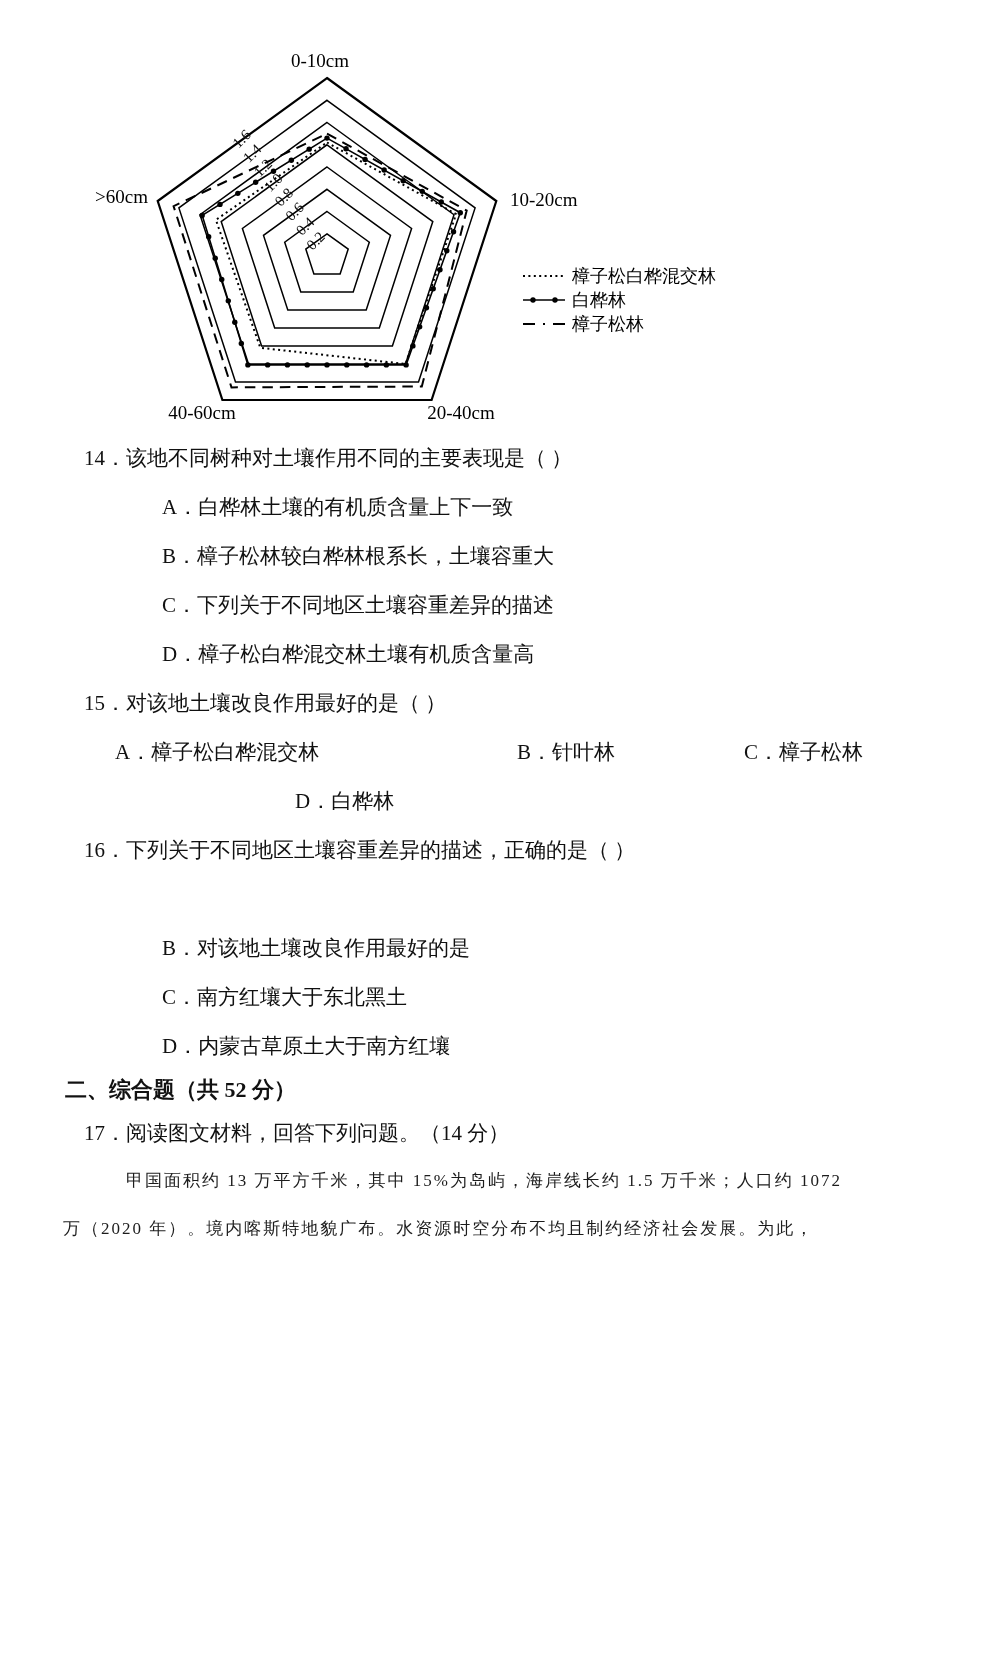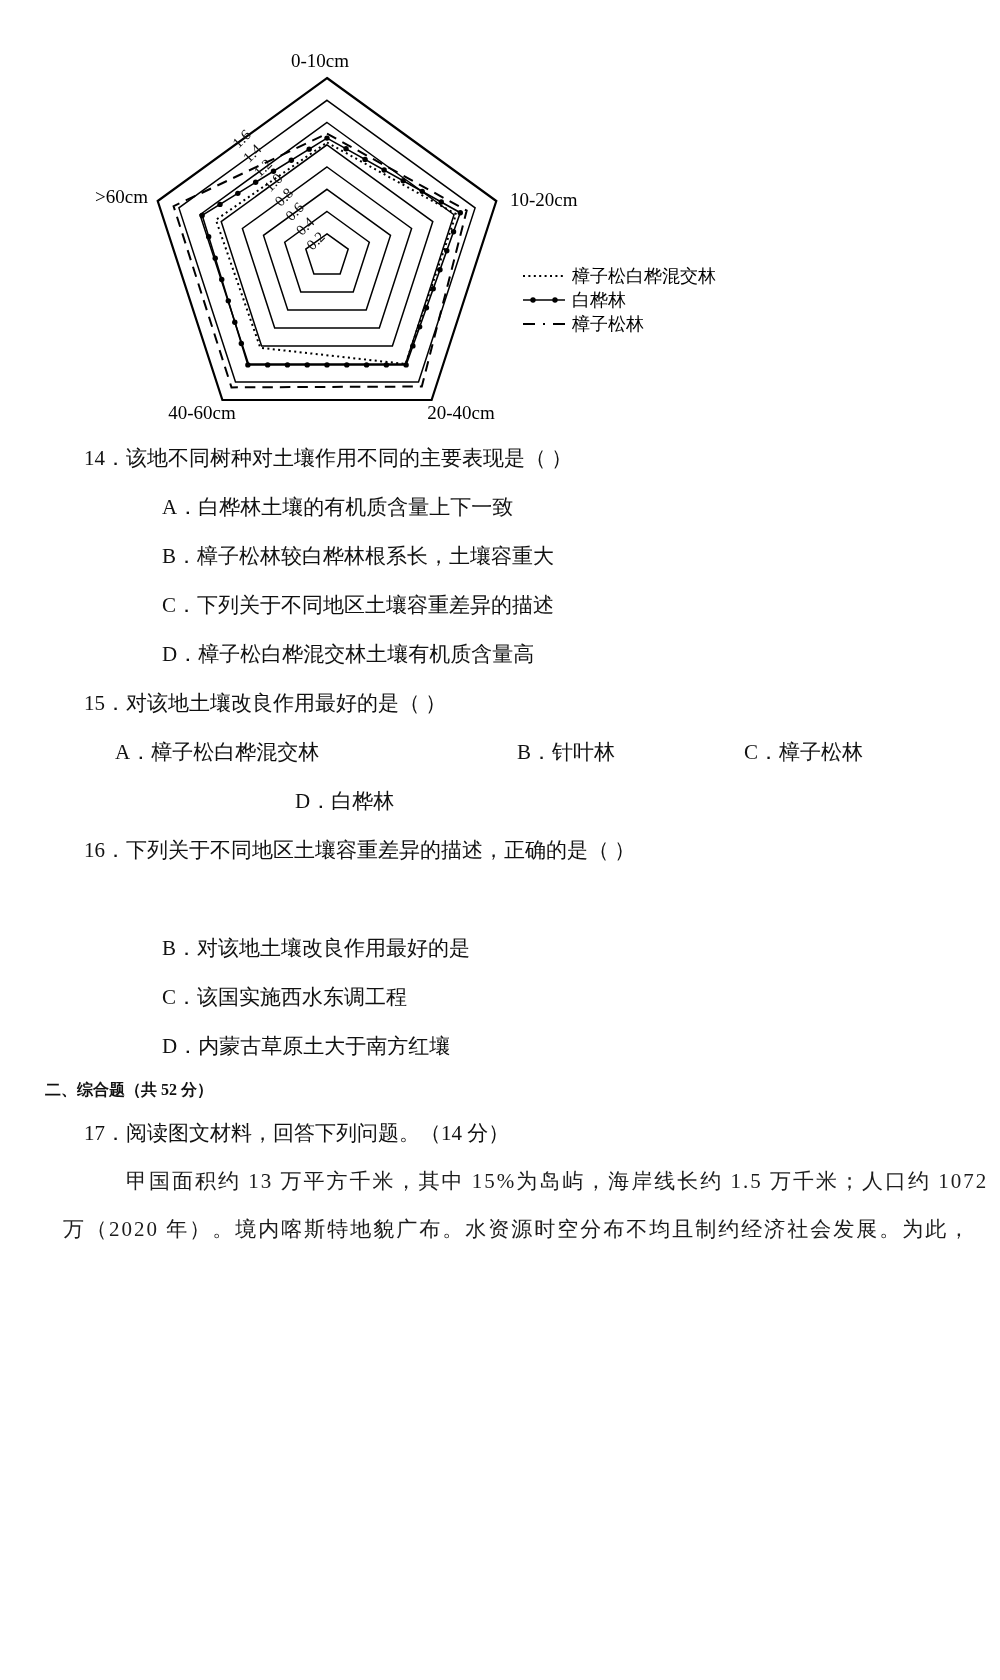--- a/index.html
+++ b/index.html
@@ -4,22 +4,22 @@
 <style>
   html,body{margin:0;padding:0;background:#ffffff;}
   .page{
     position:relative;width:1000px;height:1680px;background:#ffffff;
     font-family:"Liberation Serif","DejaVu Serif",serif;color:#111;overflow:hidden;
   }
   .line{position:absolute;font-size:21px;line-height:30px;white-space:nowrap;}
   .stem{left:84px;text-align:right;}
   .opt-line{left:115px;margin-left:47px;}
   .opt{position:absolute;top:0;white-space:nowrap;}
-  .section-title{left:45px;font-weight:bold;font-size:16px;}
-  .material{letter-spacing:2px;font-size:21px;color:#1c1c1c;}
+  .section-title{left:65px;font-weight:bold;font-size:22px;}
+  .material{letter-spacing:2px;font-size:17px;color:#1c1c1c;}
   svg text{font-family:"Liberation Serif","DejaVu Serif",serif;}
 </style>
 </head>
 <body>
 
 <div class="page">
 
   <svg id="radar" width="1000" height="432" viewBox="0 0 1000 432">
       <polygon points="327.0,233.8 348.2,249.1 340.1,274.0 313.9,274.0 305.8,249.1" fill="none" stroke="#000" stroke-width="1.5"></polygon>
       <polygon points="327.0,211.5 369.3,242.2 353.2,292.0 300.8,292.0 284.7,242.2" fill="none" stroke="#000" stroke-width="1.5"></polygon>
@@ -104,21 +104,21 @@
   <div class="line" style="top:737px;left:0;width:1000px">
     <span class="opt" style="left:115px"><span>A．</span><span>樟子松白桦混交林</span></span>
     <span class="opt" style="left:517px"><span>B．</span><span>针叶林</span></span>
     <span class="opt" style="left:744px"><span>C．</span><span>樟子松林</span></span>
   </div>
   <div class="line" style="top:786px;left:295px"><span>D．</span><span>白桦林</span></div>
 
   
   <div class="line stem" style="top:835px"><span>16．</span><span>下列关于不同地区土壤容重差异的描述，正确的是（ ）</span></div>
   <div class="line opt-line" style="top:933px"><span>B．</span><span>对该地土壤改良作用最好的是</span></div>
-  <div class="line opt-line" style="top:982px"><span>C．</span><span>该国实施西水东调工程</span></div>
+  <div class="line opt-line" style="top:982px"><span>C．</span><span>南方红壤大于东北黑土</span></div>
   <div class="line opt-line" style="top:1031px"><span>D．</span><span>内蒙古草原土大于南方红壤</span></div>
 
   
   <div class="line section-title" style="top:1075px">二、综合题（共 52 分）</div>
 
   
   <div class="line stem" style="top:1118px"><span>17．</span><span>阅读图文材料，回答下列问题。（14 分）</span></div>
   <div class="line material" style="top:1166px;left:126px">甲国面积约 13 万平方千米，其中 15%为岛屿，海岸线长约 1.5 万千米；人口约 1072</div>
   <div class="line material" style="top:1214px;left:63px">万（2020 年）。境内喀斯特地貌广布。水资源时空分布不均且制约经济社会发展。为此，</div>
 

